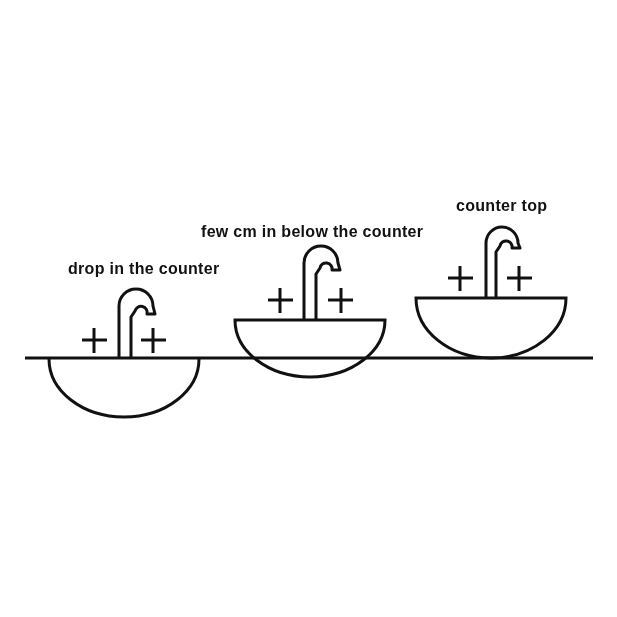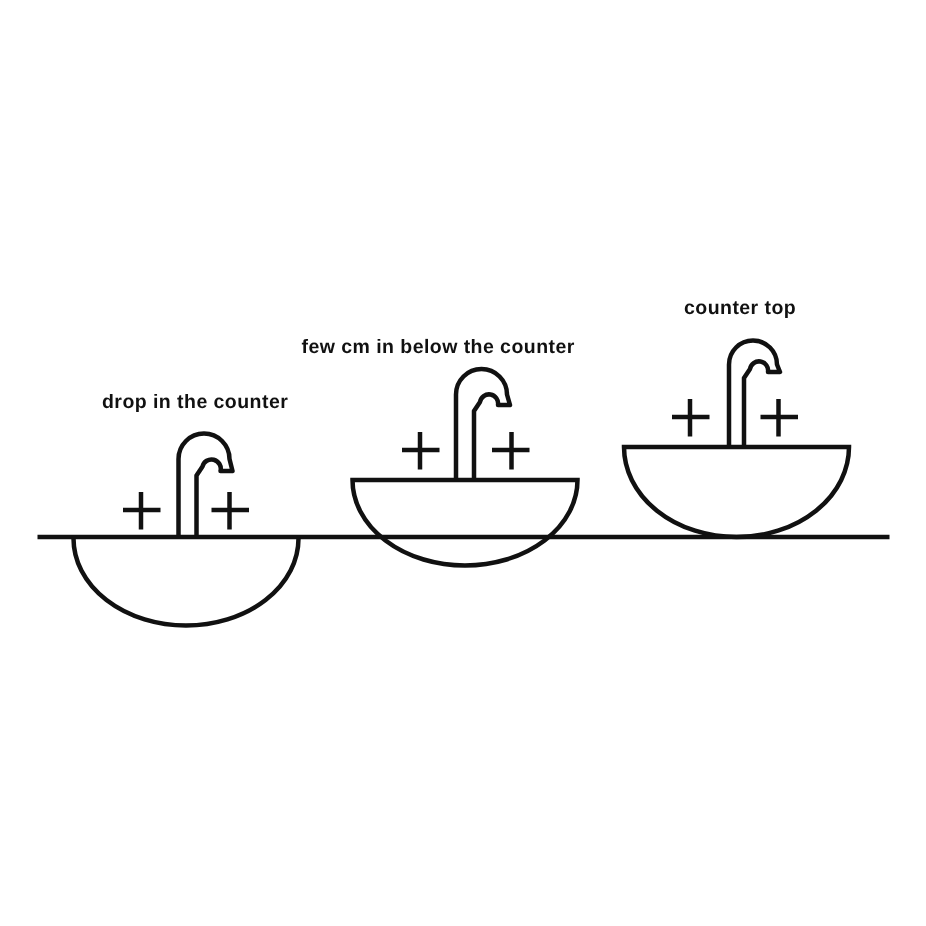--- a/index.html
+++ b/index.html
@@ -1,21 +1,21 @@
 <!DOCTYPE html>
 <html><head>
   <meta charset="utf-8">
   <style>
     html, body { margin: 0; padding: 0; background: #ffffff; }
     body { width: 617px; height: 617px; position: relative; overflow: hidden; }
     .label {
       position: absolute;
       font-family: "Liberation Sans", sans-serif;
       font-weight: bold;
-      font-size: 13px;
+      font-size: 16px;
       color: #111111;
       white-space: nowrap;
       letter-spacing: 0.3px;
     }
     svg.diagram { position: absolute; left: 0; top: 0; }
     .stroke { fill: none; stroke: #111111; stroke-width: 3; stroke-linecap: butt; stroke-linejoin: round; }
     .fillw { fill: #ffffff; stroke: #111111; stroke-width: 3; }
   </style>
 </head>
 <body>

